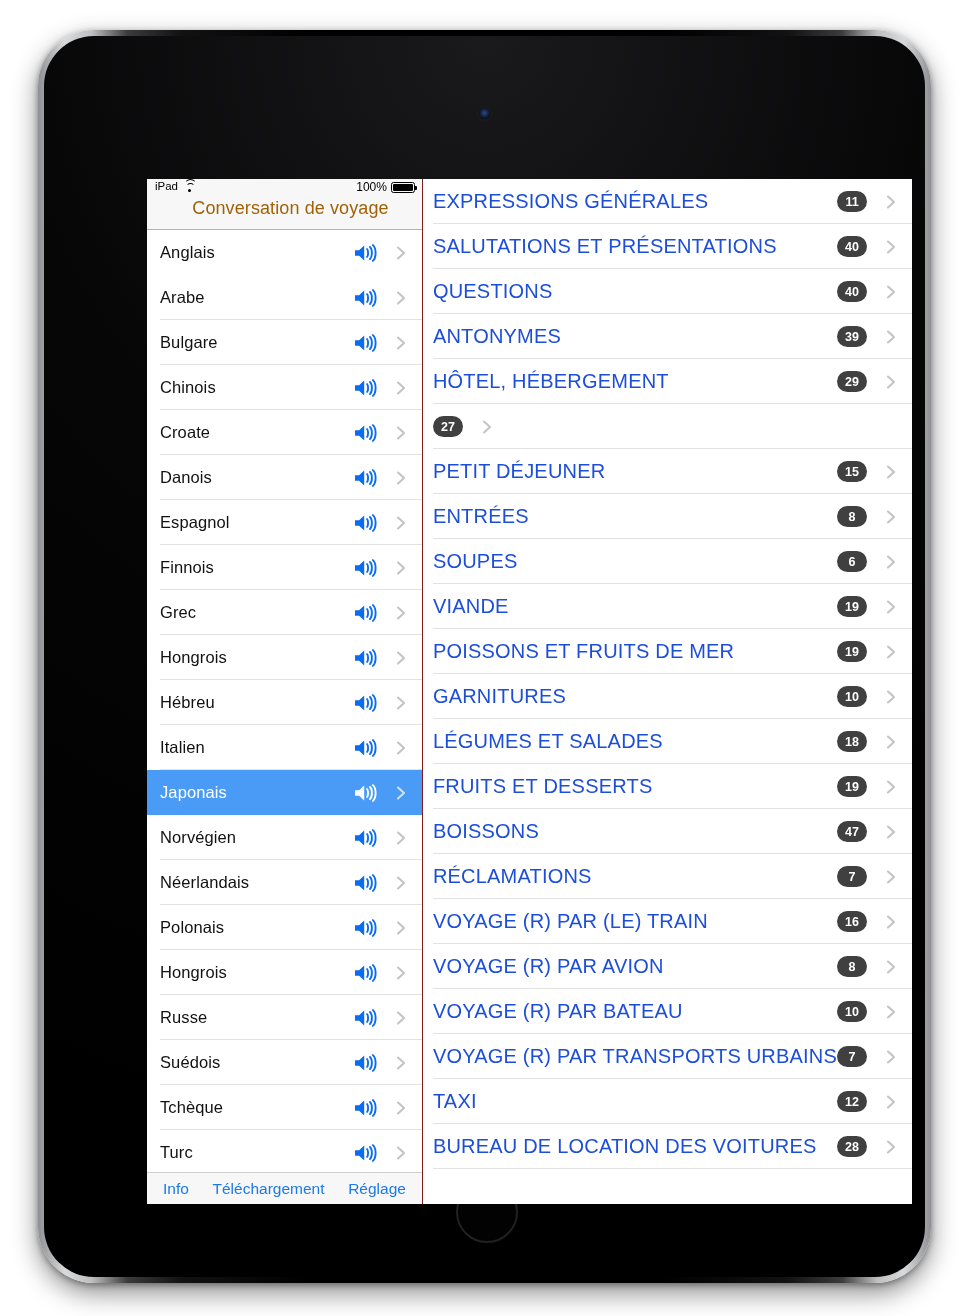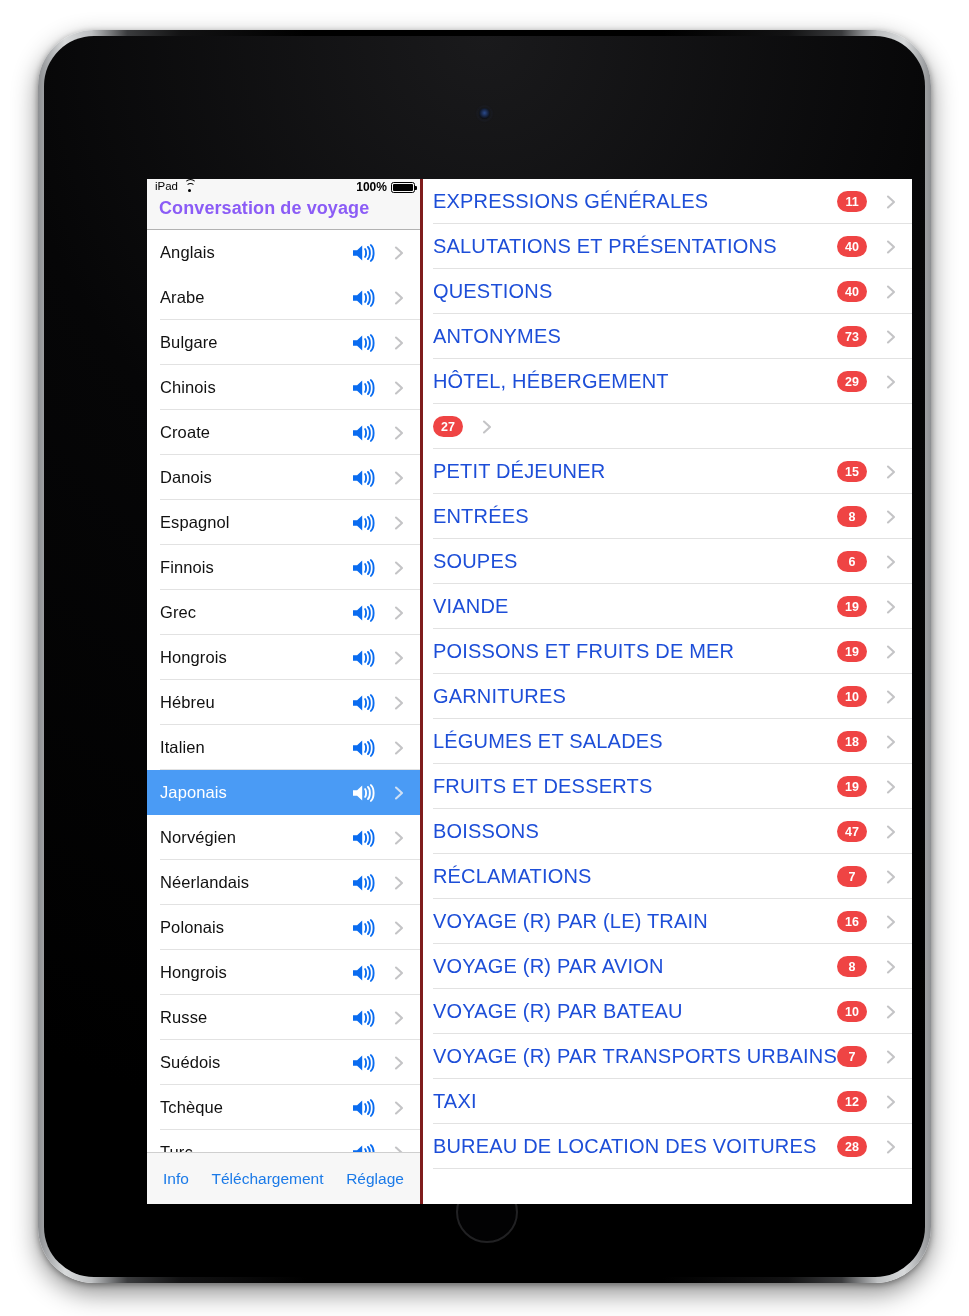--- a/index.html
+++ b/index.html
@@ -69,21 +69,21 @@
     background: #ffffff;
     overflow: hidden;
     display: flex;
   }
 
   
   #left-pane {
     width: 320px;
     height: 100%;
     background: #ffffff;
-    border-right: 3px solid #7f1d1d;
+    border-right: 1px solid #7f1d1d;
     display: flex;
     flex-direction: column;
     box-sizing: border-box;
   }
   .navbar {
     height: 51px;
     background: #f7f7f7;
     border-bottom: 1px solid #b2b2b2;
     position: relative;
     flex: none;
@@ -119,23 +119,24 @@
   .wifi-glyph i:nth-child(1){ width: 11px; height: 11px; margin-left:-5.5px; }
   .wifi-glyph i:nth-child(2){ width: 7px;  height: 7px;  margin-left:-3.5px; }
   .wifi-glyph i:nth-child(3){
     width: 3px; height: 3px; margin-left:-1.5px; bottom:-0.5px;
     border:none; background:#000; border-radius:50%;
   }
   .nav-title {
     position: absolute;
     left: 0; right: 0;
     top: 19px;
+    text-align: center;
     font-size: 18px;
-    font-weight: bold;
-    color: #8b5cf6;
+    font-weight: normal;
+    color: #a16207;
     letter-spacing: .1px;
   }
   #left-pane .nav-title { padding-left: 12px; }
 
   .list {
     flex: 1 1 auto;
     overflow: hidden;
     background: #fff;
   }
   .lang-row {
@@ -177,21 +178,21 @@
 
   .chev {
     width: 17px;
     height: 22px;
     margin-right: 12px;
     flex: none;
   }
   .chev svg { display:block; width:17px; height:22px; }
 
   .toolbar {
-    height: 52px;
+    height: 32px;
     flex: none;
     background: #f7f7f7;
     border-top: 1px solid #cfcfcf;
     display: flex;
     align-items: center;
     justify-content: space-between;
     padding: 0 16px;
     box-sizing: border-box;
   }
   .toolbar-btn {
@@ -219,21 +220,21 @@
     line-height: 1;
   }
   .status-batt {
     position: absolute;
     right: 8px;
     top: 2px;
     display: flex;
     align-items: center;
     gap: 4px;
     font-size: 12px;
-    font-weight: bold;
+    font-weight: normal;
     color: #000;
     line-height: 1;
   }
   .batt-shell {
     position: relative;
     width: 24px;
     height: 11px;
     border: 1.3px solid #000;
     border-radius: 2.5px;
     box-sizing: border-box;
@@ -277,21 +278,21 @@
     color: #1d4ed8;
     letter-spacing: .2px;
     white-space: nowrap;
   }
   .badge {
     flex: none;
     min-width: 30px;
     height: 21px;
     padding: 0 8px;
     border-radius: 11px;
-    background: #ef4444;
+    background: #404040;
     color: #fff;
     font-size: 12.5px;
     font-weight: bold;
     display: flex;
     align-items: center;
     justify-content: center;
     box-sizing: border-box;
     margin-right: 16px;
   }
 </style>
@@ -702,21 +703,21 @@
               <span class="cat-name">QUESTIONS</span>
               <span class="badge">40</span>
               <span class="chev">
                 <svg viewBox="0 0 17 22" xmlns="http://www.w3.org/2000/svg">
                   <path d="M5 5.5 L11 11 L5 16.5" stroke="#c4c4c6" stroke-width="2.1" fill="none" stroke-linecap="round" stroke-linejoin="round"></path>
                 </svg>
               </span>
             </div>
             <div class="cat-row">
               <span class="cat-name">ANTONYMES</span>
-              <span class="badge">73</span>
+              <span class="badge">39</span>
               <span class="chev">
                 <svg viewBox="0 0 17 22" xmlns="http://www.w3.org/2000/svg">
                   <path d="M5 5.5 L11 11 L5 16.5" stroke="#c4c4c6" stroke-width="2.1" fill="none" stroke-linecap="round" stroke-linejoin="round"></path>
                 </svg>
               </span>
             </div>
             <div class="cat-row">
               <span class="cat-name">HÔTEL, HÉBERGEMENT</span>
               <span class="badge">29</span>
               <span class="chev">

